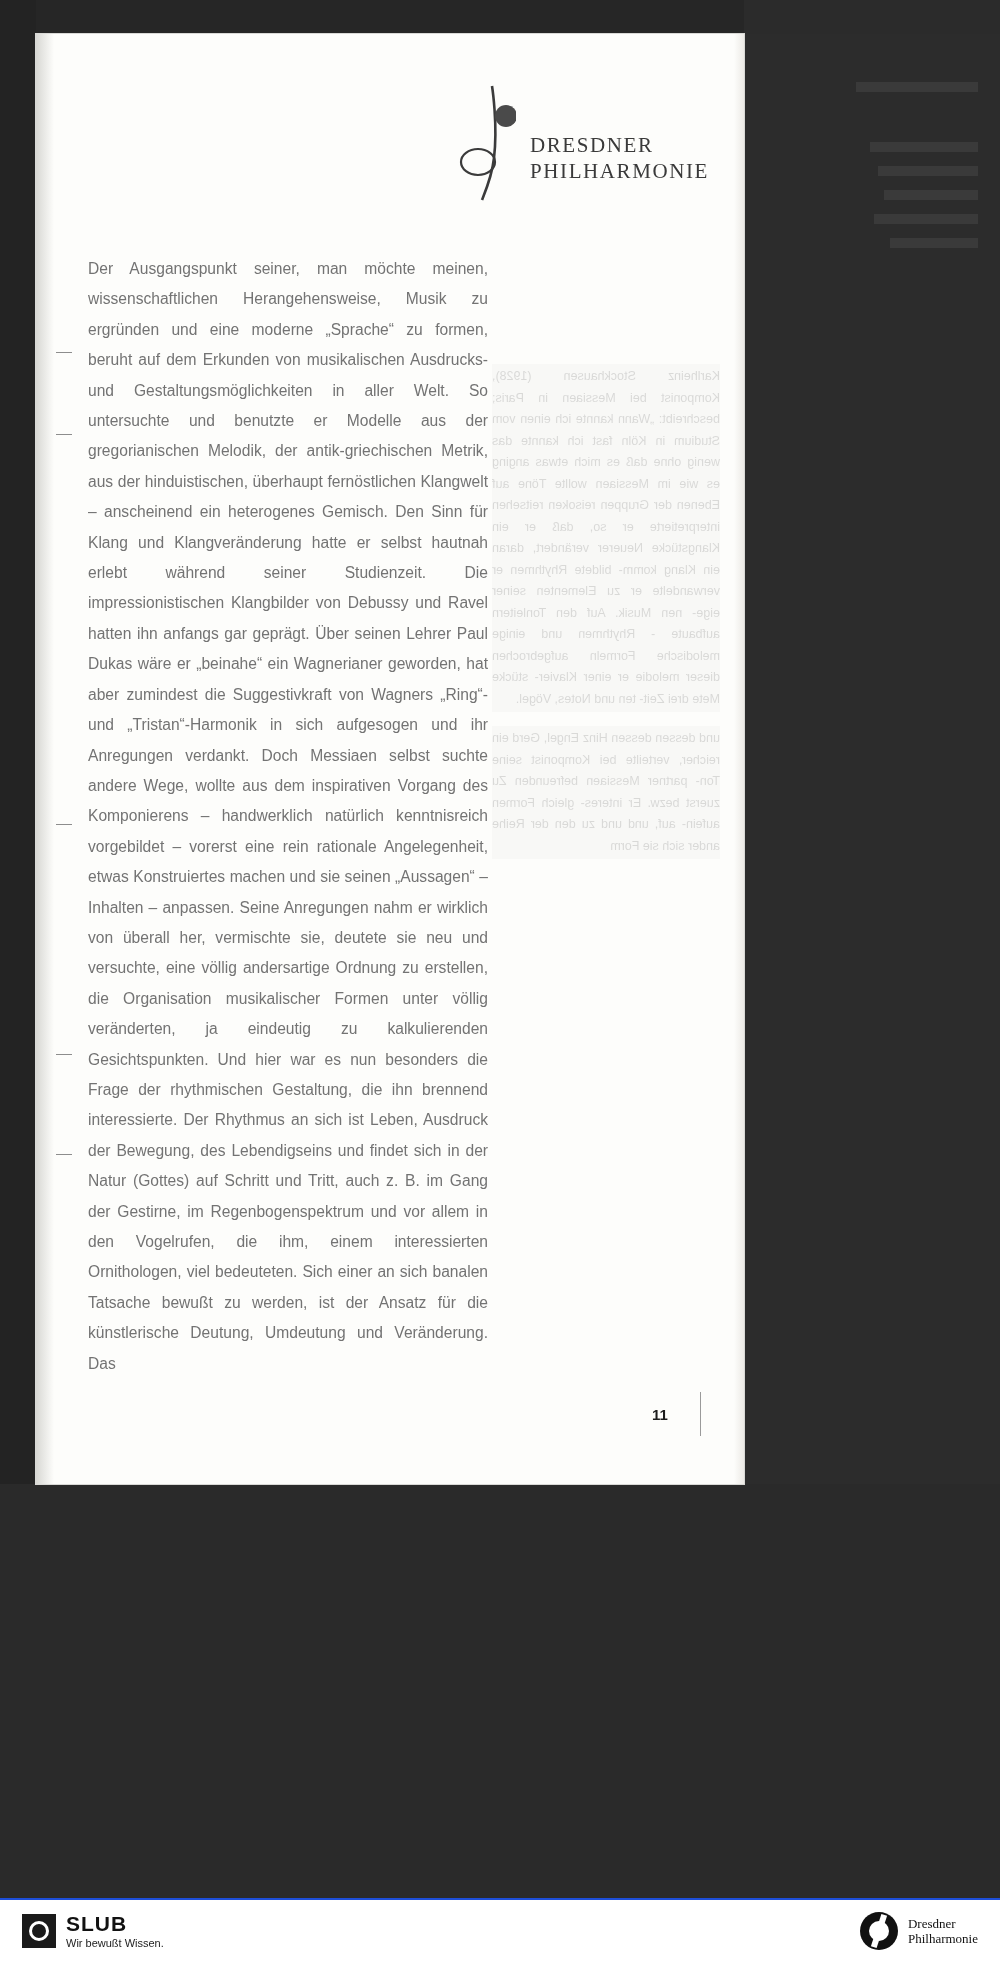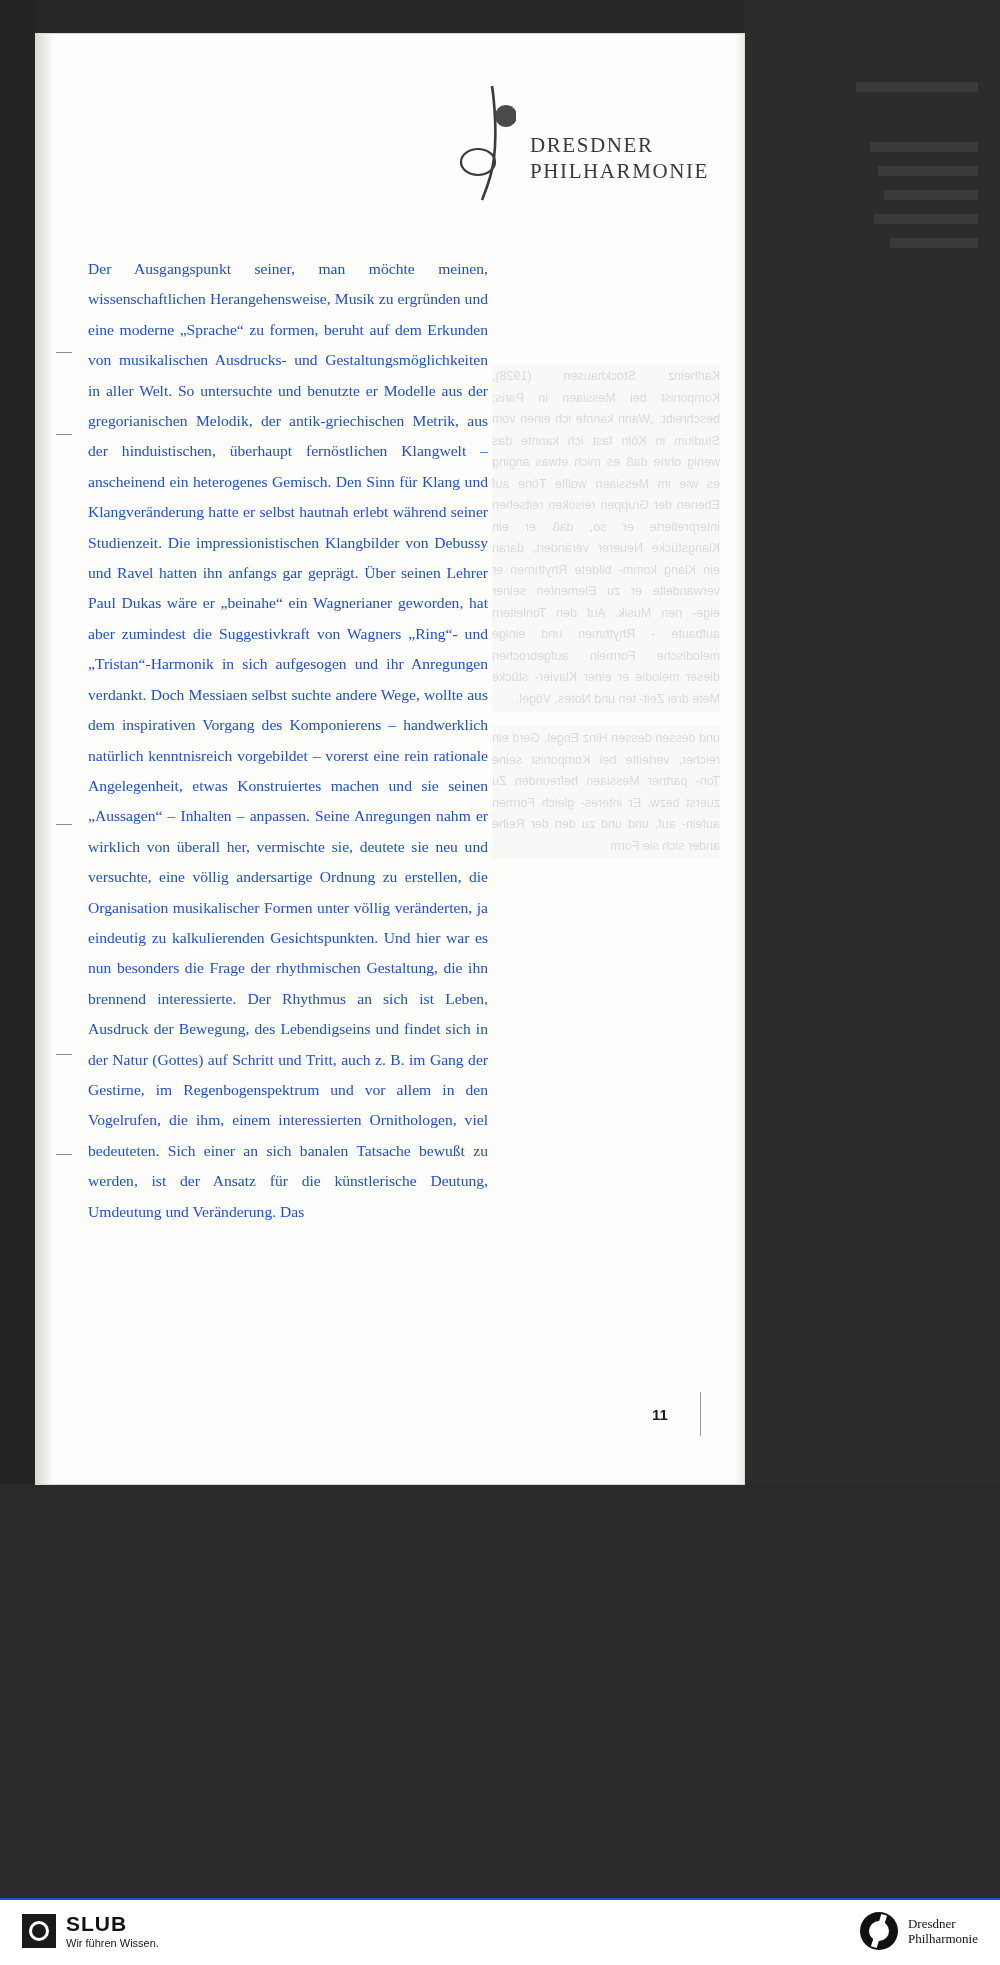--- a/index.html
+++ b/index.html
@@ -138,26 +138,26 @@
     line-height: 26px;
     white-space: pre-line;
   }
 
   
   #bodytext {
     position: absolute;
     left: 52px;
     top: 220px;
     width: 400px;
-    color: #1d4ed8;
+    color: #737373;
     font-size: 15.6px;
     line-height: 30.4px;
     text-align: justify;
     text-justify: inter-word;
-    font-family: Liberation Serif, serif;
+    font-family: Liberation Sans, sans-serif;
   }
   #bodytext p { margin: 0; }
 
   
   #pagenum {
     position: absolute;
     left: 616px;
     top: 1372px;
     width: 34px;
     text-align: left;
@@ -322,21 +322,21 @@
     <div id="pagenum-rule"></div>
   </div>
 
 </div>
 
 <div id="footer">
   <div id="slub">
     <div id="slub-mark"></div>
     <div id="slub-words">
       <div id="slub-name">SLUB</div>
-      <div id="slub-tag">Wir führen Wissen.</div>
+      <div id="slub-tag">Wir bewußt Wissen.</div>
     </div>
   </div>
 
   <div id="dp-footer">
     <div id="dp-mark"></div>
     <div id="dp-words"><span>Dresdner</span>
 <span>Philharmonie</span></div>
   </div>
 </div>
 

